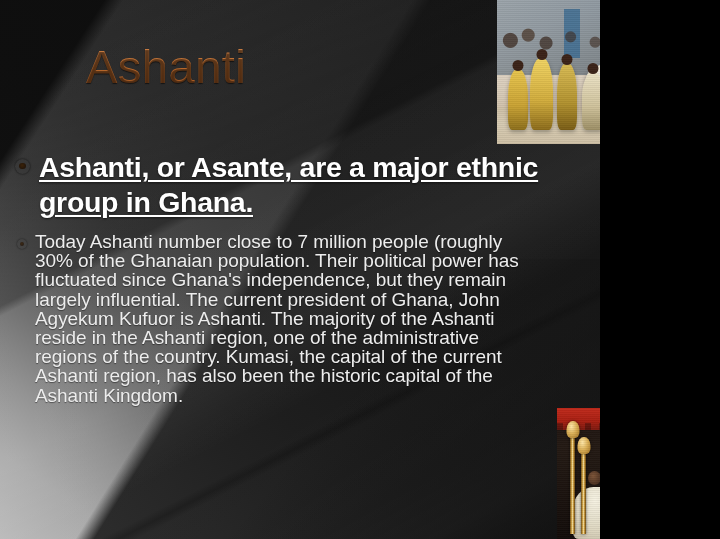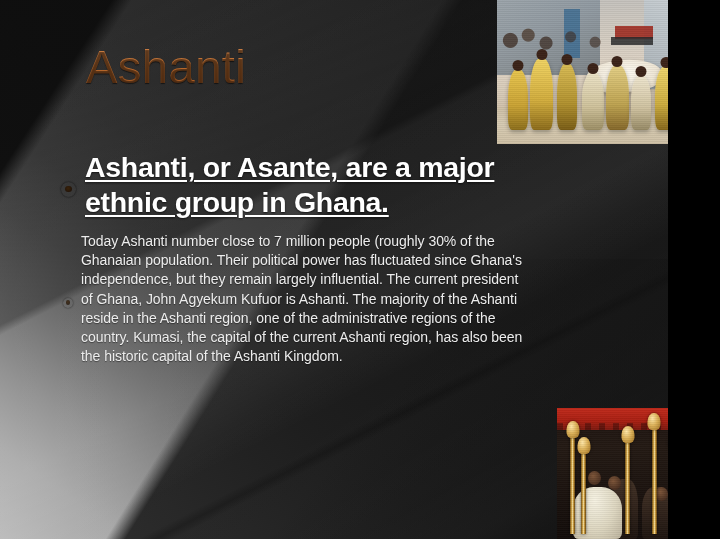--- a/index.html
+++ b/index.html
@@ -7,21 +7,21 @@
 
   body {
     font-family:"Liberation Sans", sans-serif;
     position:relative;
   }
 
   
   #slide {
     position:absolute;
     inset:0;
-    width:668px;
+    width:600px;
     height:539px;
     overflow:hidden;
     background:#6d28d9;
     text-decoration:underline;
   }
 
   
   .bg-base {
     position:absolute; inset:0;
     background:linear-gradient(35deg,
@@ -95,21 +95,21 @@
     -webkit-background-clip:text;
     background-clip:text;
     -webkit-text-fill-color:transparent;
     text-shadow:0 1px 1px rgba(0,0,0,.55);
     white-space:nowrap;
   }
 
   
   #body { position:absolute; left:0; top:150px; width:540px; }
 
-  .bullet-row { display:flex; align-items:center;margin-left:46px; }
+  .bullet-row { display:flex; align-items:flex-start; }
 
   .marker {
     flex:0 0 auto;
     border-radius:50%;
     position:relative;
     background:
       radial-gradient(circle at 50% 42%, #ffcf8e 0%, #f0a game 0%),
       radial-gradient(circle at 50% 40%, #f6c07a 0%, #dd8a2e 38%, #8d4e13 64%, #4d2c0c 100%);
     box-shadow:0 0 2px rgba(0,0,0,.8);
   }
@@ -136,21 +136,21 @@
   .txt1.strong {
     font-weight:700;
     text-decoration:underline;
     text-decoration-thickness:2px;
     text-underline-offset:3px;
     color:#ffffff;
     letter-spacing:-.3px;
   }
   .txt3 {
     flex:1 1 auto;
-    font-size:14px;
+    font-size:19px;
     line-height:19.2px;
     font-weight:400;
     color:#ededed;
     text-shadow:0 1px 1px rgba(0,0,0,.45);
     letter-spacing:-.05px;
     padding-right:16px;
   }
 
   .gap-a { height:5px; }
   .gap-b { height:7px; }

